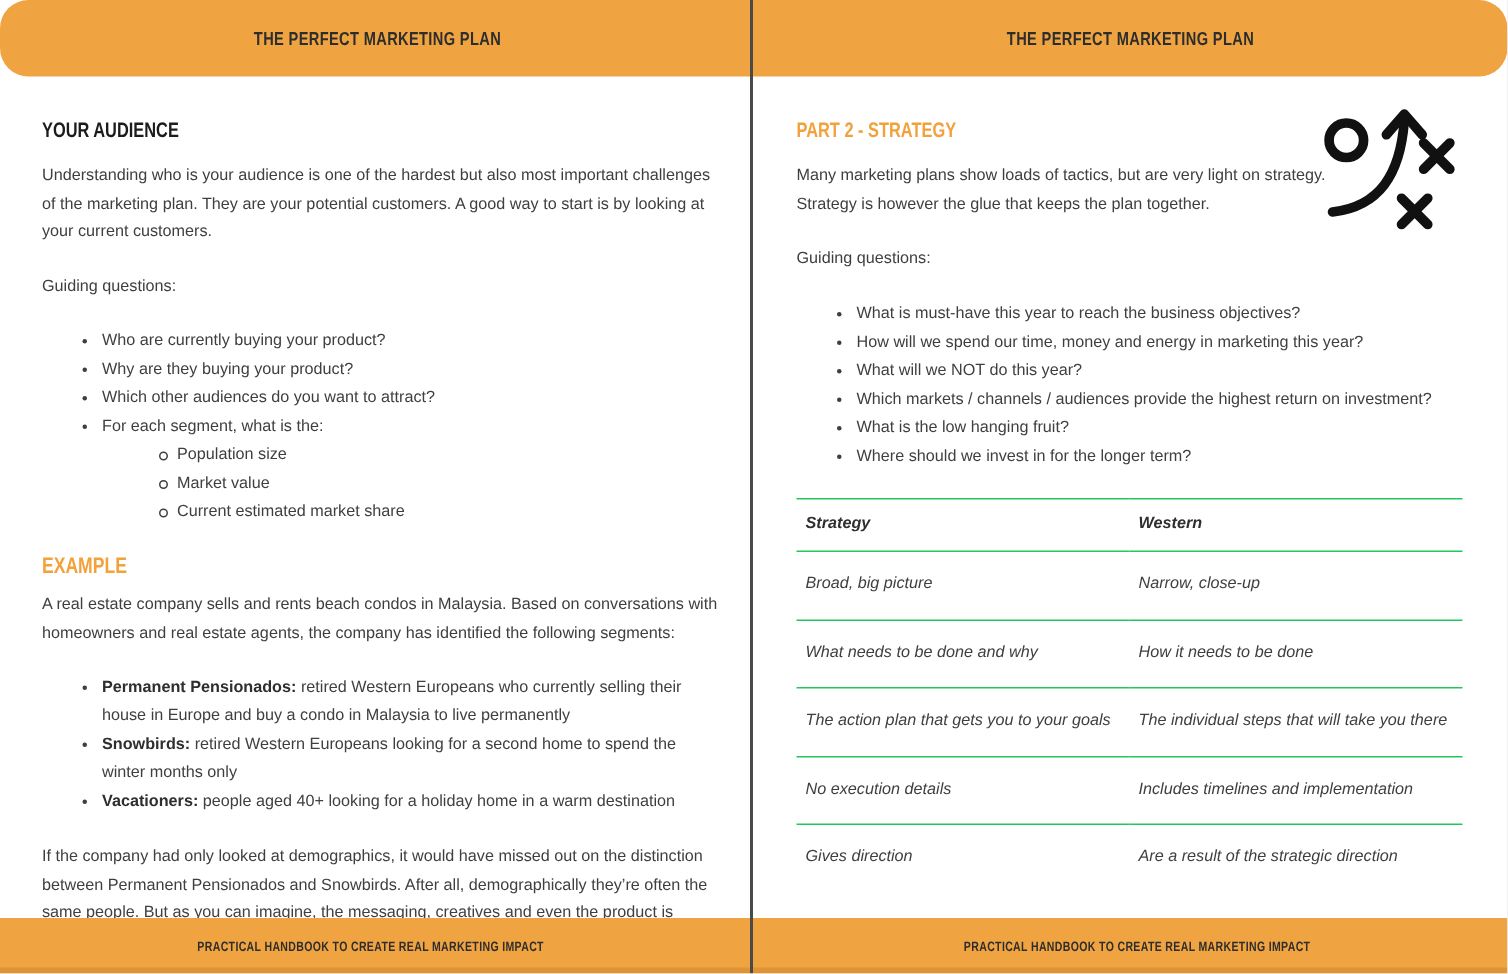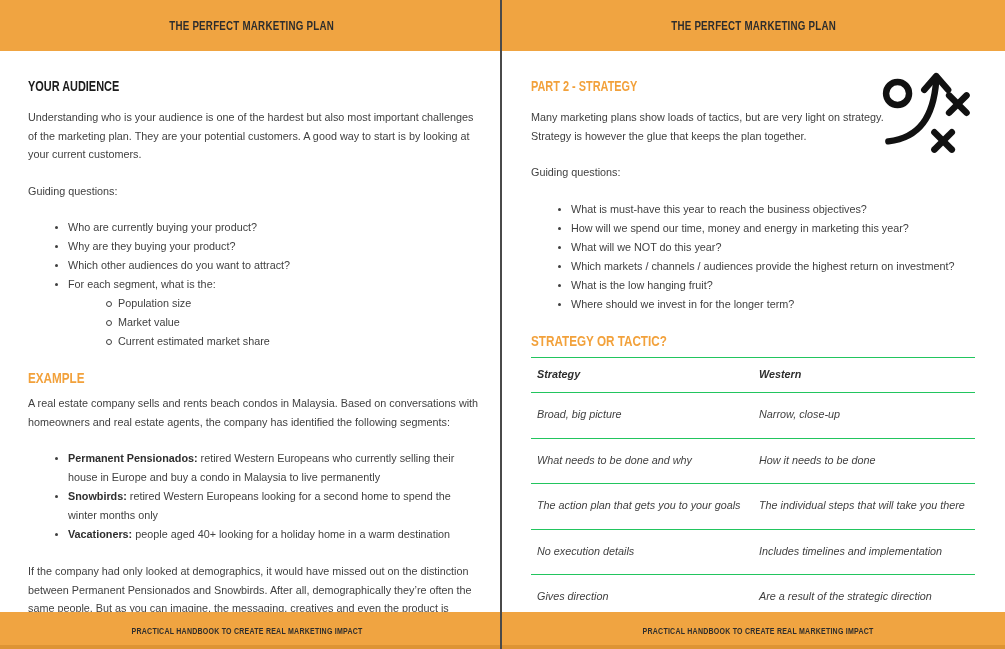--- a/index.html
+++ b/index.html
@@ -16,21 +16,21 @@
 
   
   .topbar, .bottombar {
     position: absolute;
     left: 0; right: 0;
     background: #F0A441;
     display: grid;
     grid-template-columns: 1fr 1fr;
     z-index: 1;
   }
-  .topbar { top: 0; height: 51px; }
+  .topbar { top: 0; height: 51px; border-radius: 19px; }
   .bottombar { bottom: 0; height: 37px; gap: 16px; }
   .bottombar .edge-shade {
     position: absolute; left: 0; right: 0; bottom: 0; height: 4px;
     background: #DE9434;
   }
   .bar-half {
     display: flex; align-items: center; justify-content: center;
   }
   .cond {
     display: inline-block;
@@ -214,21 +214,20 @@
 
     <ul class="bullets">
       <li>What is must-have this year to reach the business objectives?</li>
       <li>How will we spend our time, money and energy in marketing this year?</li>
       <li>What will we NOT do this year?</li>
       <li>Which markets / channels / audiences provide the highest return on investment?</li>
       <li>What is the low hanging fruit?</li>
       <li>Where should we invest in for the longer term?</li>
     </ul>
 
-    <h2 class="section-title"><span class="cond">STRATEGY OR TACTIC?</span></h2>
 
     <table class="st-table">
       <thead>
         <tr>
           <th>Strategy</th>
           <th>Western</th>
         </tr>
       </thead>
       <tbody>
         <tr>

